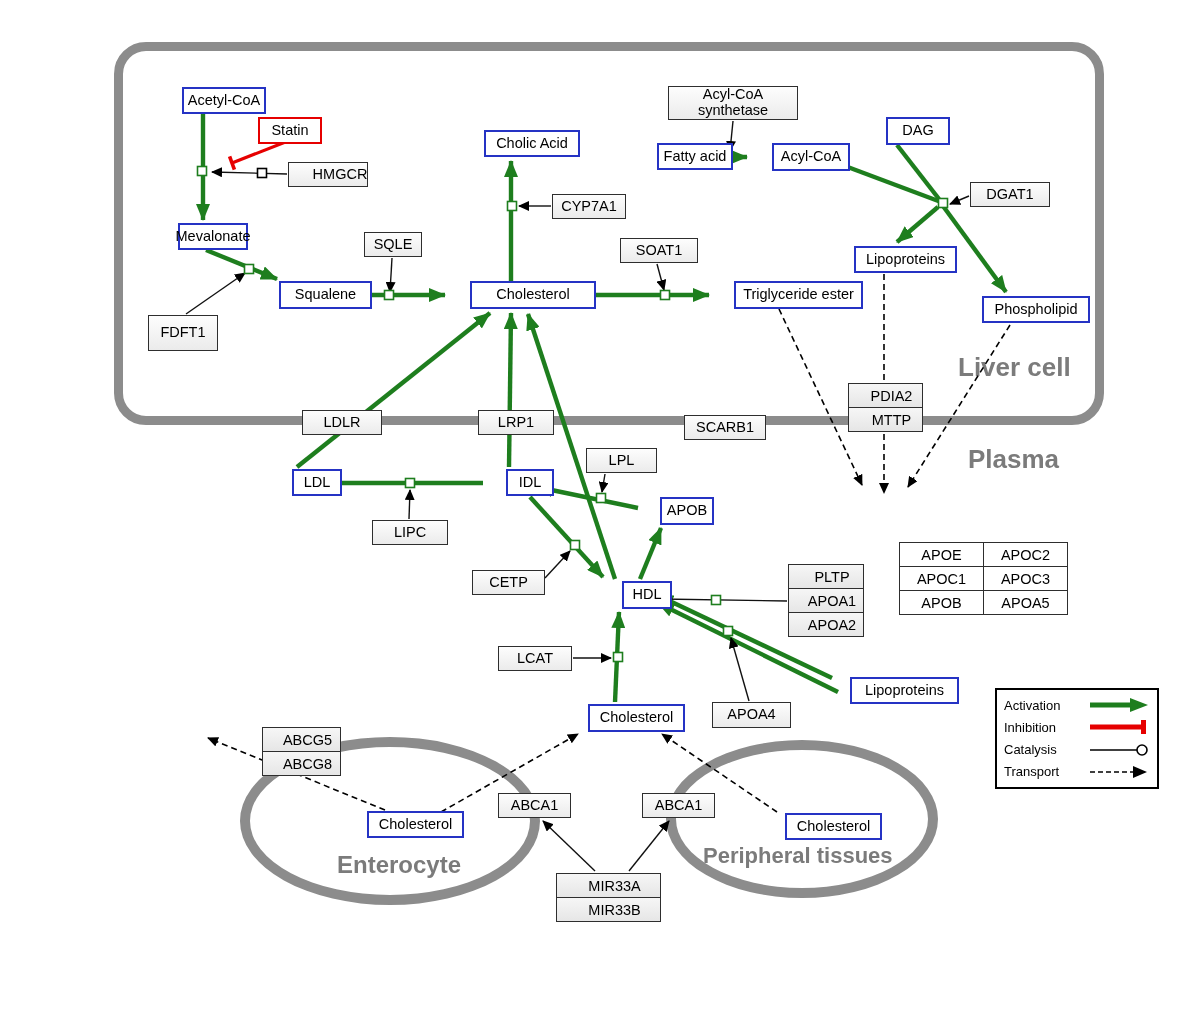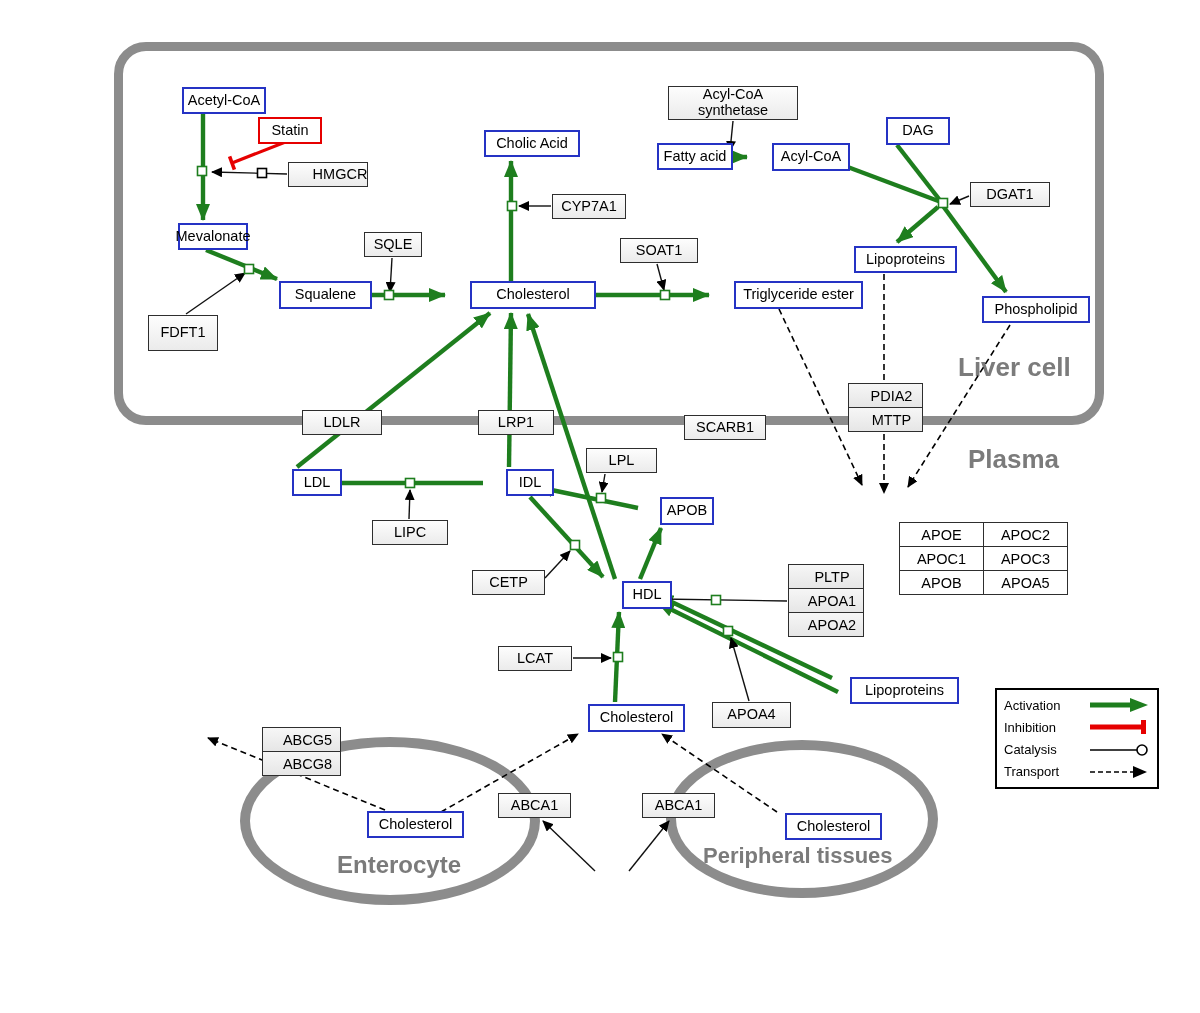--- a/index.html
+++ b/index.html
@@ -180,22 +180,26 @@
   </div>
   <div class="stack" style="left:788px;top:564px;width:76px;">
     <div class="cell">PLTP</div>
     <div class="cell">APOA1</div>
     <div class="cell">APOA2</div>
   </div>
   <div class="stack" style="left:262px;top:727px;width:79px;">
     <div class="cell">ABCG5</div>
     <div class="cell">ABCG8</div>
   </div>
-
-  <div class="apo-table" style="left:900px;top:523px;">
+  <div class="stack" style="left:556px;top:873px;width:105px;">
+    <div class="cell">MIR33A</div>
+    <div class="cell">MIR33B</div>
+  </div>
+
+  <div class="apo-table" style="left:900px;top:543px;">
     <div class="cell">APOE</div>
     <div class="cell">APOC2</div>
     <div class="cell">APOC1</div>
     <div class="cell">APOC3</div>
     <div class="cell">APOB</div>
     <div class="cell">APOA5</div>
   </div>
 
   <div class="legend">
     <div class="legend-row">

